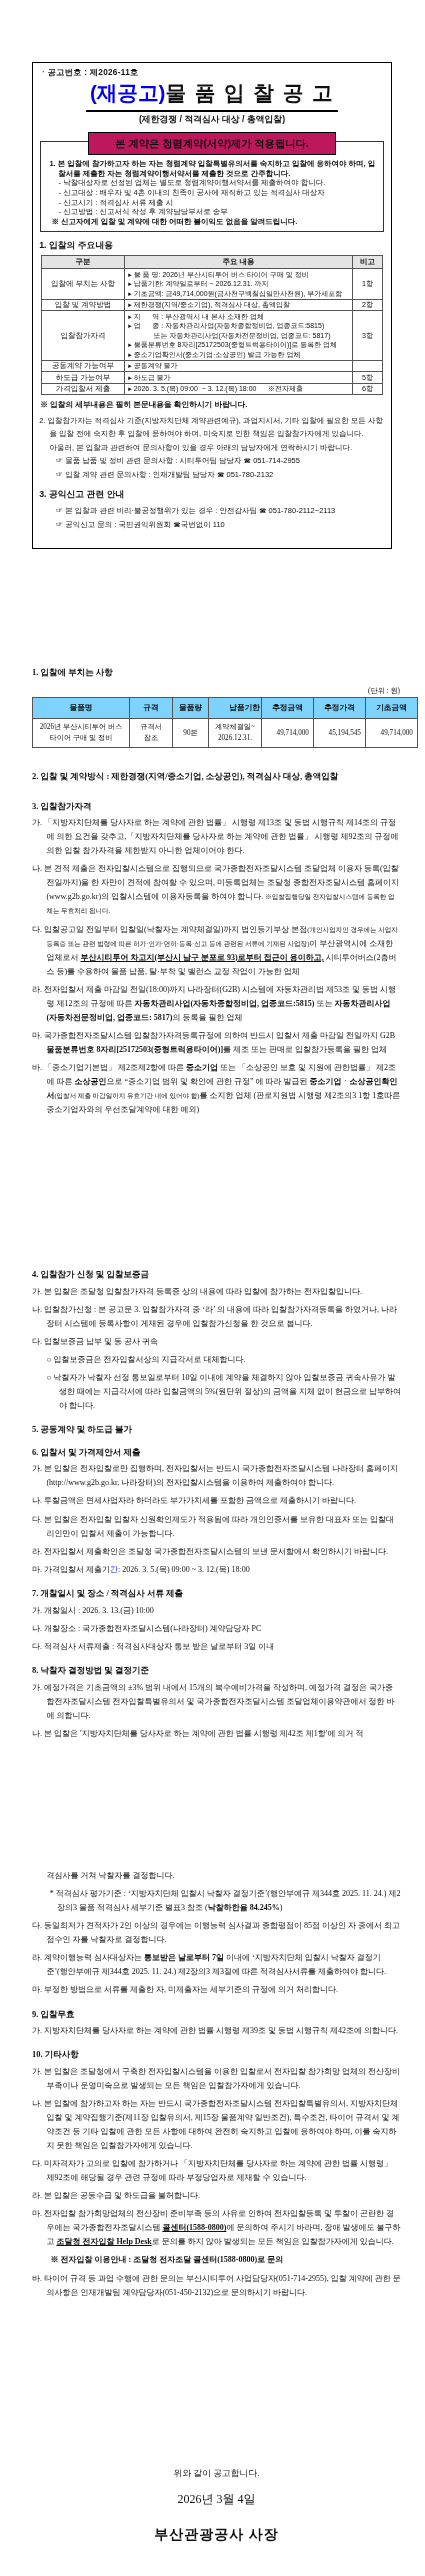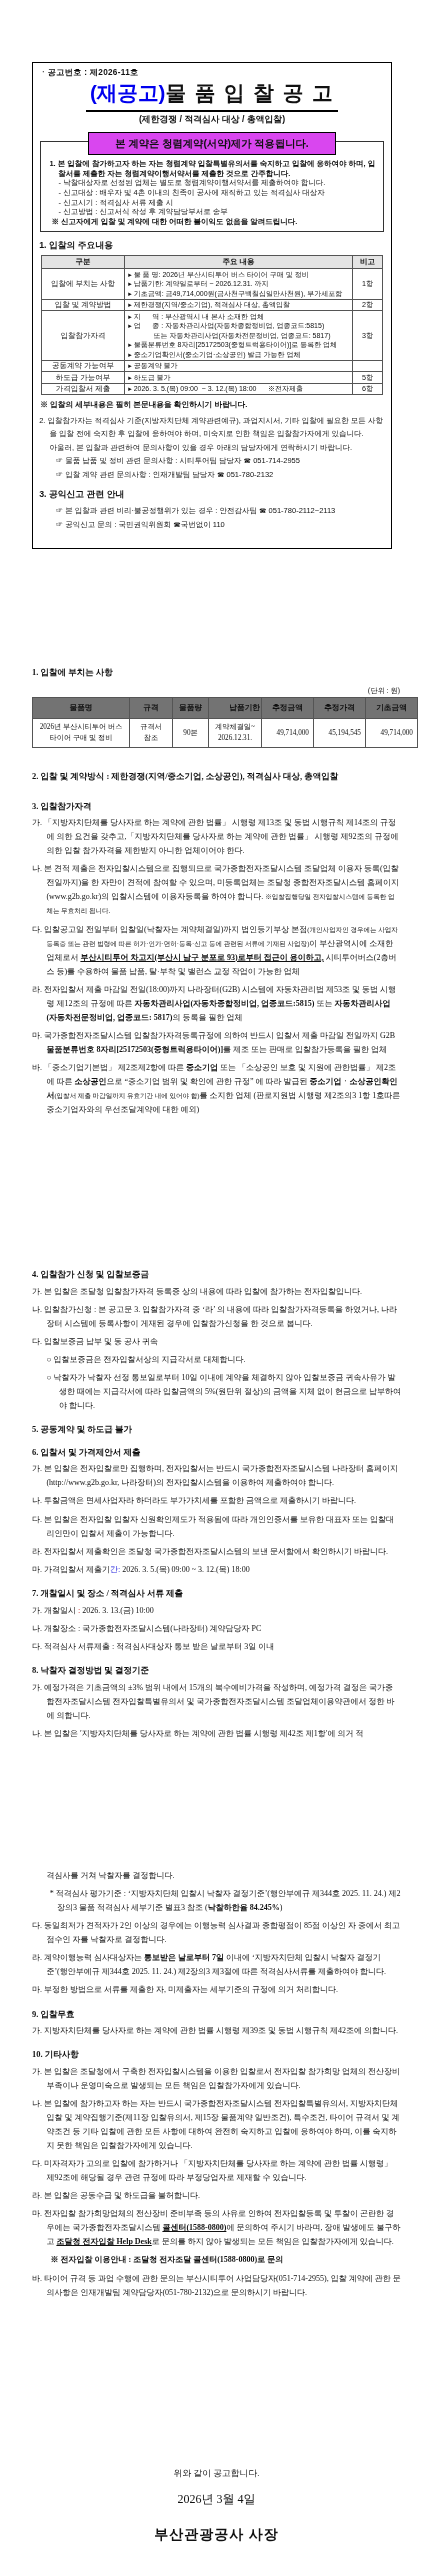--- a/index.html
+++ b/index.html
@@ -9,21 +9,21 @@
 
   
   .outerbox{position:absolute;left:32px;top:62px;width:360px;height:487px;border:1px solid #000;
     box-sizing:border-box;padding:4.1px 6.2px;font-family:"Liberation Sans",sans-serif;}
   .notice-no{font-size:8.2px;font-weight:bold;letter-spacing:0.3px;}
   .title-wrap{text-align:center;margin-top:1px;}
   .title-underline{display:inline-block;border-bottom:2.1px double #000;padding:0 4.1px 2.6px;}
   .title-blue{color:#0000ee;font-size:20.6px;font-weight:800;}
   .title-main{font-size:20.6px;font-weight:800;letter-spacing:1.5px;}
   .subtitle{text-align:center;font-size:8.8px;font-weight:bold;margin-top:2.6px;}
-  .banner{position:relative;z-index:2;width:246px;margin:5.7px auto -14.4px;border:1px solid #000;background:#d946ef;
+  .banner{position:relative;z-index:2;width:246px;margin:5.7px auto -14.4px;border:1px solid #000;background:#be185d;
     text-align:center;font-size:10.3px;font-weight:bold;padding:3.6px 0;}
   .cleanbox{border:0.5px solid #333;margin:0 1px;padding:17.5px 6.2px 4.6px 8.2px;font-size:7.5px;line-height:9.6px;}
   .cleanbox p{margin:0;}
   .ci-main{font-weight:bold;padding-left:8.8px;text-indent:-8.8px;}
   .ci-sub{padding-left:14.4px;text-indent:-5.2px;}
   .ci-star{font-weight:bold;padding-left:2.1px;}
   .sec-title{font-size:8.8px;font-weight:bold;margin:7.7px 0 3.6px;}
   .t1{width:99%;margin:0 auto;border-collapse:collapse;font-size:7px;}
   .t1 th{background:#e4e4e4;border:0.5px solid #555;border-bottom:1.5px double #555;padding:1px;font-size:7.5px;font-weight:bold;}
   .t1 td{border:0.5px solid #555;padding:0.5px 3.1px;line-height:9.5px;vertical-align:middle;}
@@ -39,21 +39,21 @@
   
   .body2{position:absolute;left:32px;top:64px;width:369px;font-size:8px;line-height:14px;}
   .sh{font-size:8.5px;font-weight:bold;margin:10.3px 0 4.1px;line-height:12.4px;}
   .sh.first{margin-top:0;}
   .pr{margin:0 0 4.1px;padding-left:14.4px;text-indent:-14.4px;}
   .pr2{margin:0 0 4.1px;padding-left:14.4px;}
   .circ{margin:0 0 4.1px;padding-left:27px;text-indent:-12.4px;}
   .starline{margin:0 0 4.1px;padding-left:25px;text-indent:-7.2px;}
   .unit{text-align:right;font-size:7.2px;margin:7.2px 1px 1.5px 0;line-height:10.3px;}
   .t2{width:100%;border-collapse:collapse;font-size:7.2px;text-align:center;table-layout:fixed;}
-  .t2 th{background:#737373;border:0.5px solid #555;border-bottom:1.5px double #555;padding:2.6px 1px;font-size:7.7px;font-weight:bold;}
+  .t2 th{background:#7dd3fc;border:0.5px solid #555;border-bottom:1.5px double #555;padding:2.6px 1px;font-size:7.7px;font-weight:bold;}
   .t2 td{border:0.5px solid #555;padding:3.6px 1.5px;line-height:10.8px;}
   .t2 td.num{text-align:right;padding-right:4.1px;}
   .c-name{width:94px;} .c-spec{width:40px;} .c-qty{width:33px;} .c-due{width:50px;text-align:right;}
   .c-est{width:49px;} .c-estp{width:49px;} .c-base{width:49px;}
 
   
   .close-wrap{position:absolute;left:32px;top:61px;width:369px;text-align:center;}
   .close-line{font-size:8.8px;margin:0;}
   .close-date{font-size:12px;margin:11.3px 0 0;}
   .close-signer{font-size:14px;font-weight:bold;letter-spacing:1px;margin:17.5px 0 0;}
@@ -230,21 +230,21 @@
     <p class="pr">마. 부정한 방법으로 서류를 제출한 자, 미제출자는 세부기준의 규정에 의거 처리합니다.</p>
     <div class="sh">9. 입찰무효</div>
     <p class="pr">가. 지방자치단체를 당사자로 하는 계약에 관한 법률 시행령 제39조 및 동법 시행규칙 제42조에 의합니다.</p>
     <div class="sh">10. 기타사항</div>
     <p class="pr">가. 본 입찰은 조달청에서 구축한 전자입찰시스템을 이용한 입찰로서 전자입찰 참가희망 업체의 전산장비 부족이나 운영미숙으로 발생되는 모든 책임은 입찰참가자에게 있습니다.</p>
     <p class="pr">나. 본 입찰에 참가하고자 하는 자는 반드시 국가종합전자조달시스템 전자입찰특별유의서, 지방자치단체 입찰 및 계약집행기준(제11장 입찰유의서, 제15장 물품계약 일반조건), 특수조건, 타이어 규격서 및 계약조건 등 기타 입찰에 관한 모든 사항에 대하여 완전히 숙지하고 입찰에 응하여야 하며, 이를 숙지하지 못한  책임은 입찰참가자에게 있습니다.</p>
     <p class="pr">다. 미자격자가 고의로 입찰에 참가하거나 「지방자치단체를 당사자로 하는 계약에 관한 법률 시행령」 제92조에 해당될 경우 관련 규정에 따라 부정당업자로 제재할 수 있습니다.</p>
     <p class="pr">라. 본 입찰은 공동수급 및 하도급을 불허합니다.</p>
     <p class="pr">마. 전자입찰 참가희망업체의 전산장비 준비부족 등의 사유로 인하여 전자입찰등록 및 투찰이 곤란한 경우에는 국가종합전자조달시스템 <span style="font-weight: bold; text-decoration: underline;">콜센터(1588-0800)</span>에 문의하여 주시기 바라며, 장애 발생에도 불구하고 <span style="font-weight: bold; text-decoration: underline;">조달청 전자입찰 Help Desk</span>로 문의를 하지 않아 발생되는 모든 책임은 입찰참가자에게 있습니다.</p>
     <p class="pr2" style="padding-left:18.5px;"><span style="font-weight: bold;">※ 전자입찰 이용안내 : 조달청 전자조달 콜센터(1588-0800)로 문의</span></p>
-    <p class="pr">바. 타이어 규격 등 과업 수행에 관한 문의는 부산시티투어 사업담당자(051-714-2955), 입찰 계약에 관한 문의사항은 인재개발팀 계약담당자(051-780-2132)으로 문의하시기 바랍니다.</p>
+    <p class="pr">바. 타이어 규격 등 과업 수행에 관한 문의는 부산시티투어 사업담당자(051-714-2955), 입찰 계약에 관한 문의사항은 인재개발팀 계약담당자(051-450-2132)으로 문의하시기 바랍니다.</p>
   </div>
 </div>
 
 <div class="page" id="p5">
   <div class="close-wrap">
     <p class="close-line">위와 같이 공고합니다.</p>
     <p class="close-date">2026년  3월  4일</p>
     <p class="close-signer">부산관광공사 사장</p>
   </div>
 </div>

